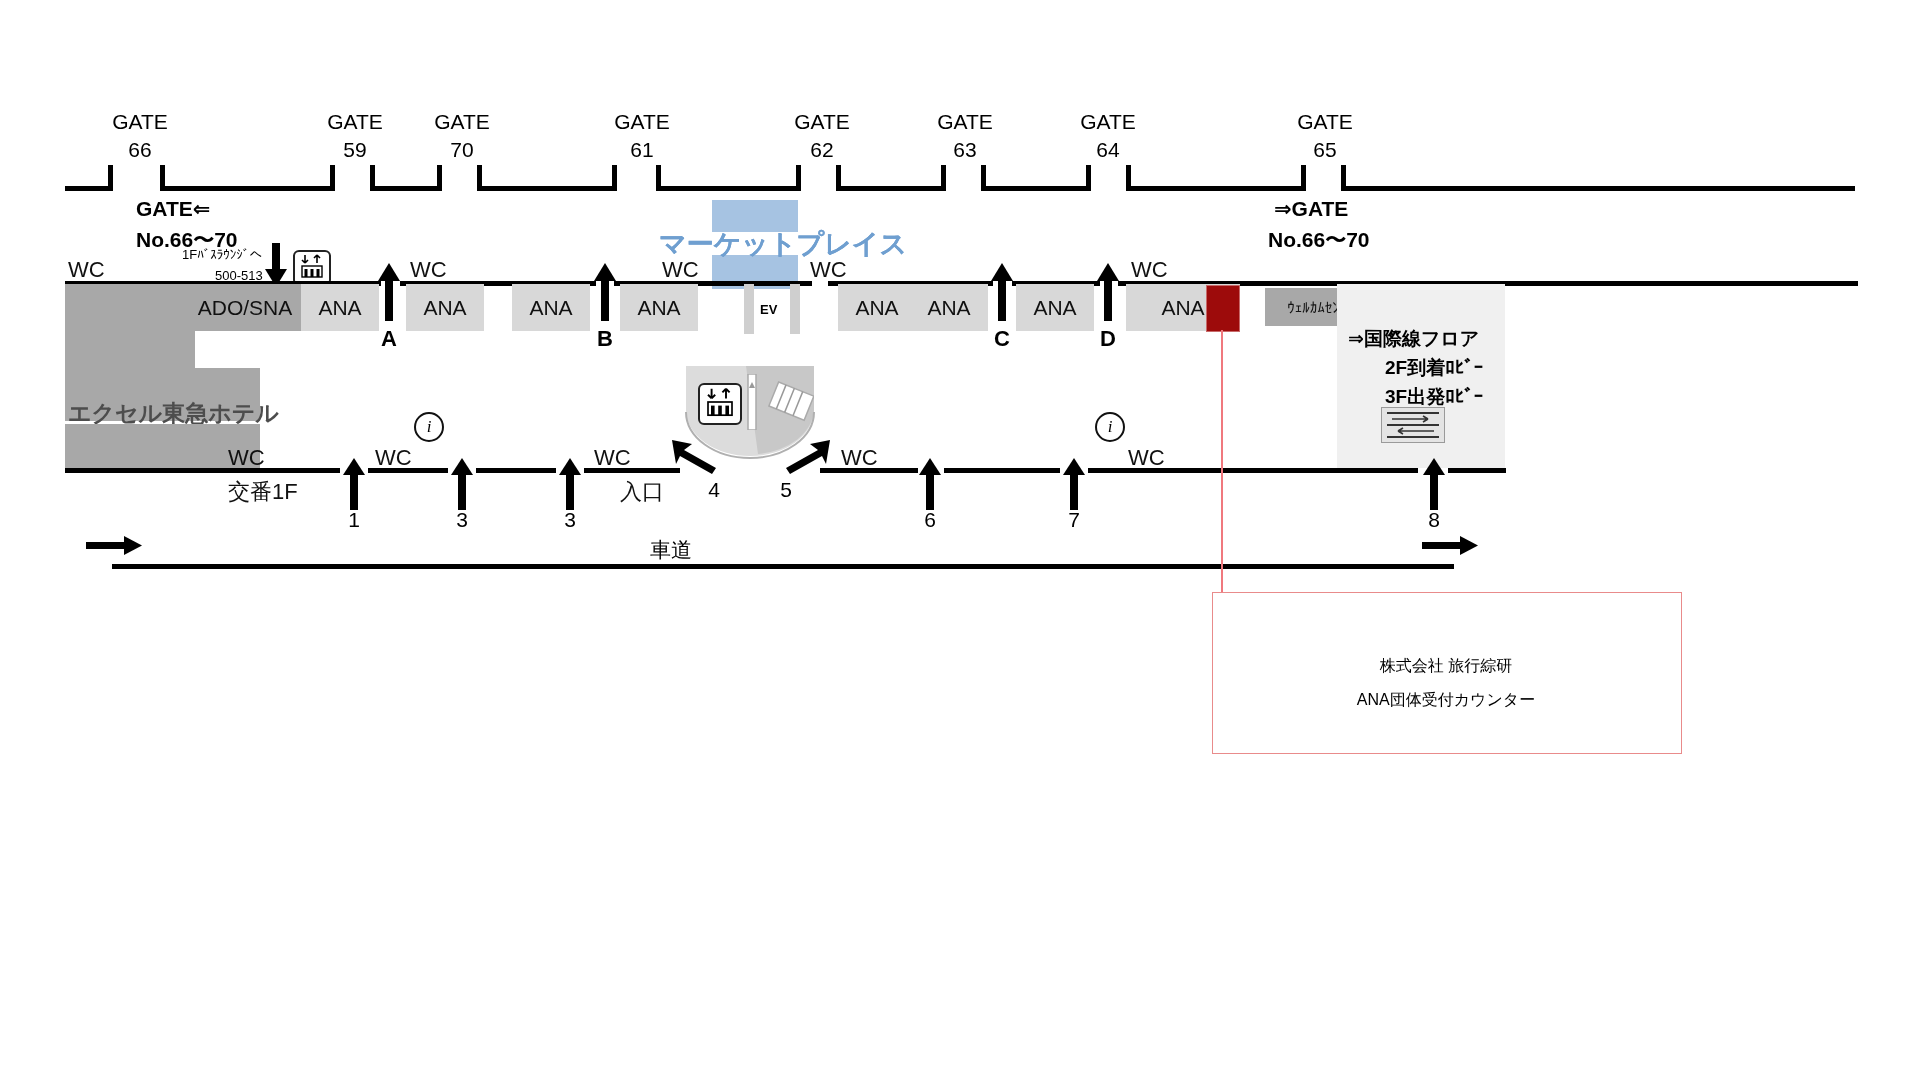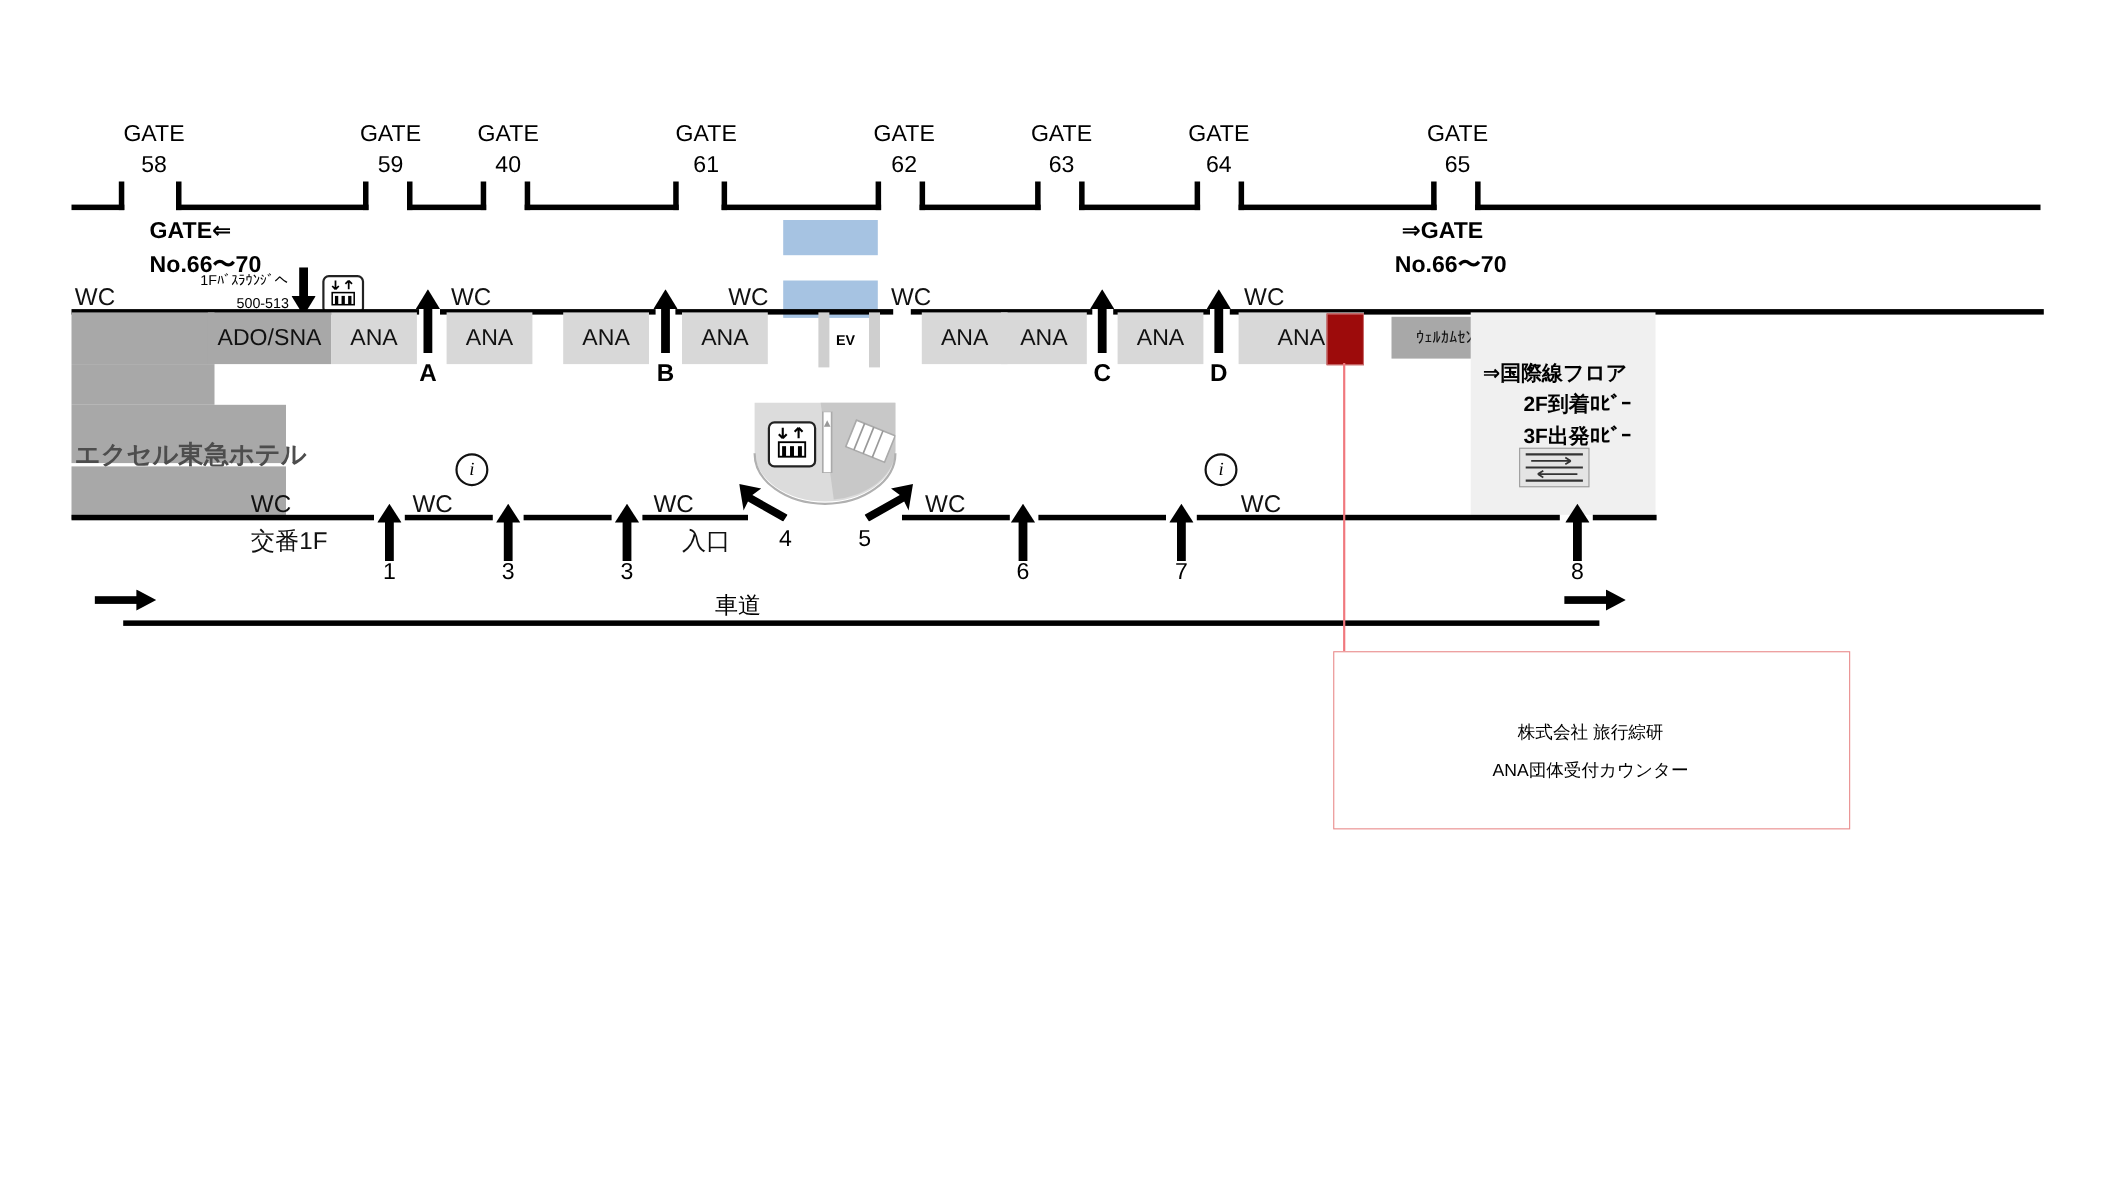--- a/index.html
+++ b/index.html
@@ -41,29 +41,29 @@
   .icon-box{background:#fff;border:2px solid #222;border-radius:6px;}
   .walk{background:#e4e4e4;border:1px solid #9a9a9a;}
 </style>
 </head>
 <body>
 
 <div id="map">
 
   <div class="abs gate-label" style="left:90px;top:108px;width:100px;">
     <div>GATE</div>
-    <div>58</div>
+    <div>66</div>
   </div>
   <div class="abs gate-label" style="left:305px;top:108px;width:100px;">
     <div>GATE</div>
     <div>59</div>
   </div>
   <div class="abs gate-label" style="left:412px;top:108px;width:100px;">
     <div>GATE</div>
-    <div>40</div>
+    <div>70</div>
   </div>
   <div class="abs gate-label" style="left:592px;top:108px;width:100px;">
     <div>GATE</div>
     <div>61</div>
   </div>
   <div class="abs gate-label" style="left:772px;top:108px;width:100px;">
     <div>GATE</div>
     <div>62</div>
   </div>
   <div class="abs gate-label" style="left:915px;top:108px;width:100px;">
@@ -138,20 +138,21 @@
   </div>
 
   <div class="abs wc" style="left:68px;top:257px;">WC</div>
   <div class="abs wc" style="left:410px;top:257px;">WC</div>
   <div class="abs wc" style="left:662px;top:257px;">WC</div>
   <div class="abs wc" style="left:810px;top:257px;">WC</div>
   <div class="abs wc" style="left:1131px;top:257px;">WC</div>
 
   <div class="abs blue-blk" style="left:712px;top:200px;width:86px;height:32px;"></div>
   <div class="abs blue-blk" style="left:712px;top:255px;width:86px;height:34px;"></div>
+  <div class="abs mkt" style="left:659px;top:226px;">マーケットプレイス</div>
 
   <div class="abs hline" style="left:65px;top:281px;width:316px;"></div>
   <div class="abs hline" style="left:400px;top:281px;width:196px;"></div>
   <div class="abs hline" style="left:614px;top:281px;width:198px;"></div>
   <div class="abs hline" style="left:828px;top:281px;width:165px;"></div>
   <div class="abs hline" style="left:1012px;top:281px;width:88px;"></div>
   <div class="abs hline" style="left:1118px;top:281px;width:740px;"></div>
 
   <div class="abs hotel" style="left:65px;top:284px;width:130px;height:47px;"></div>
 

